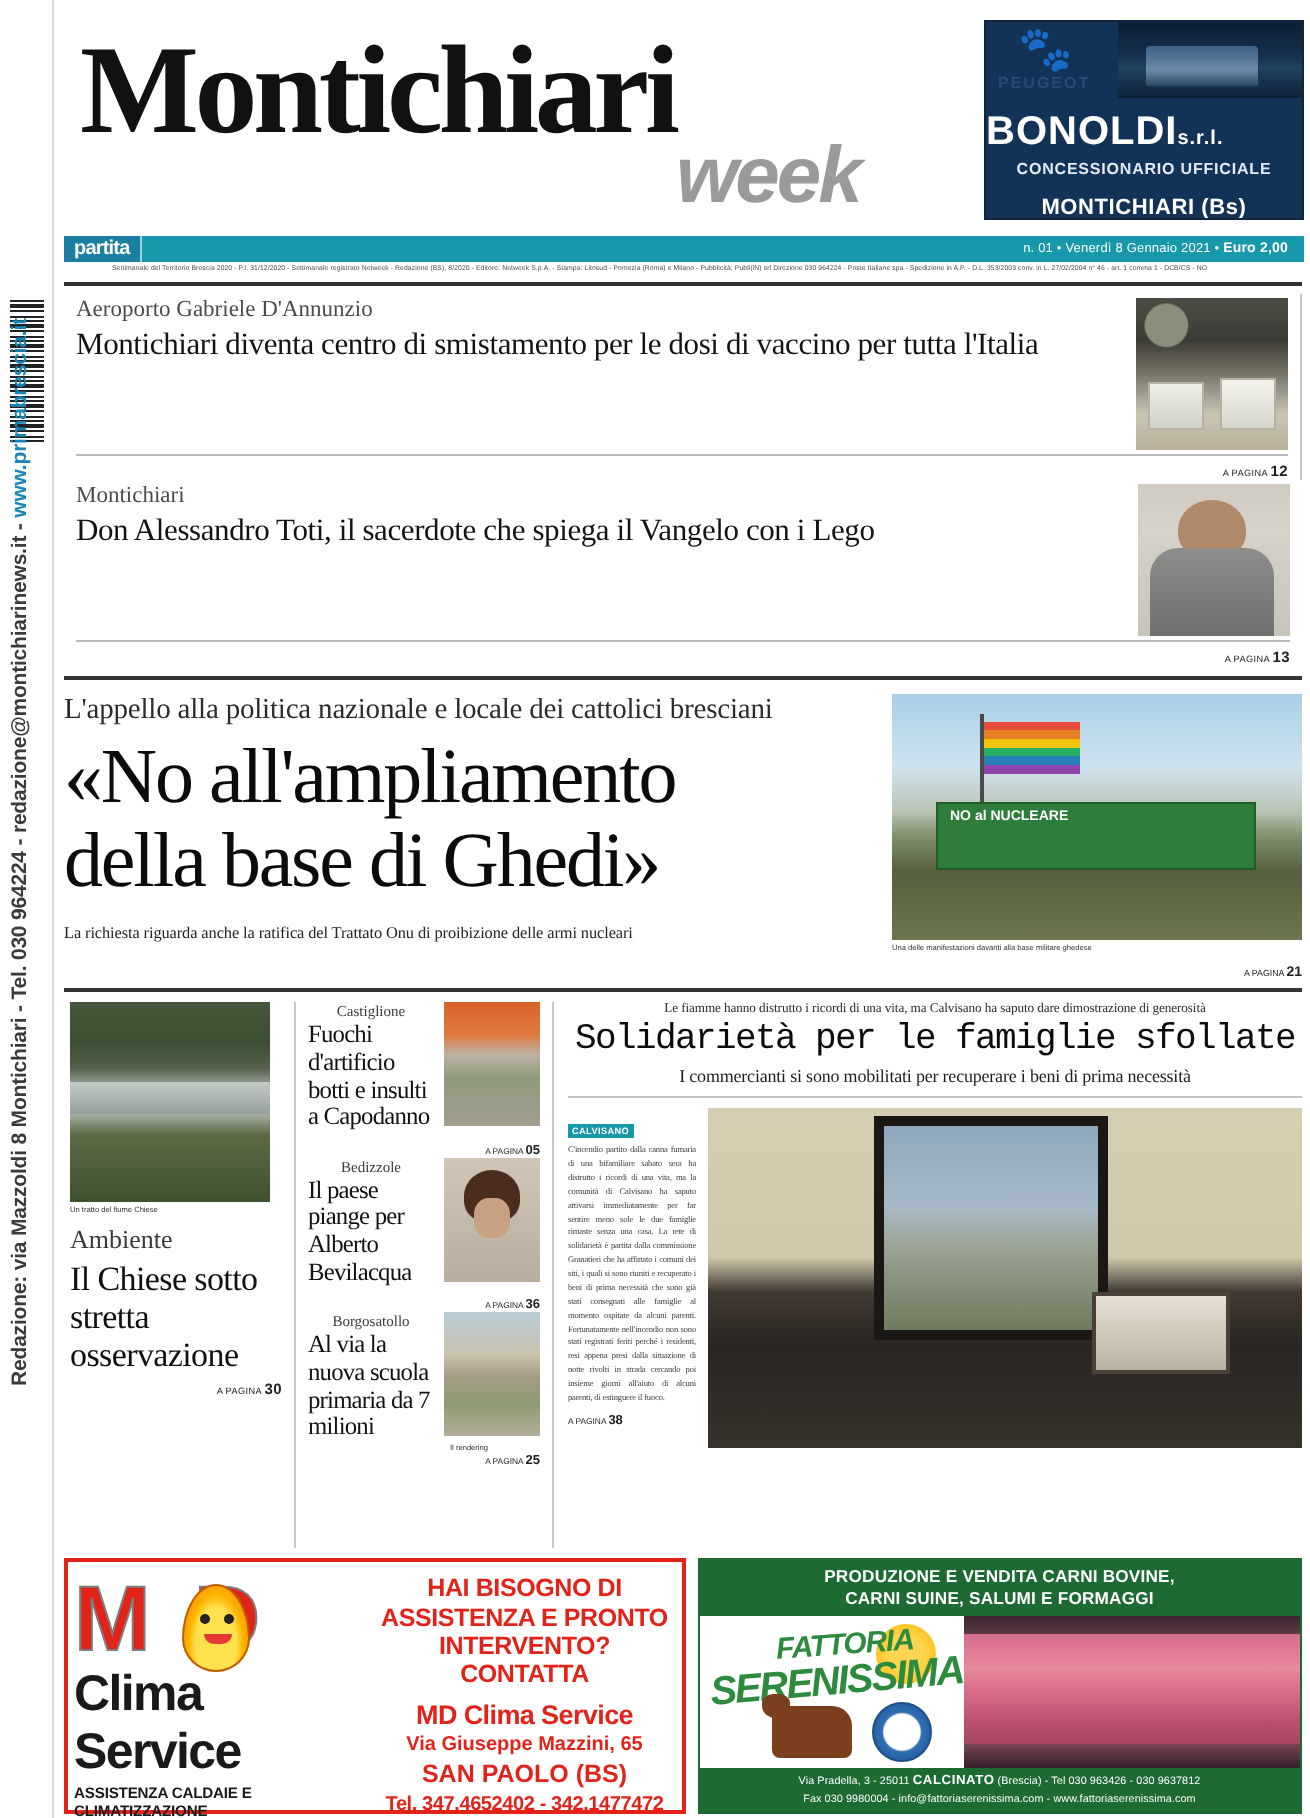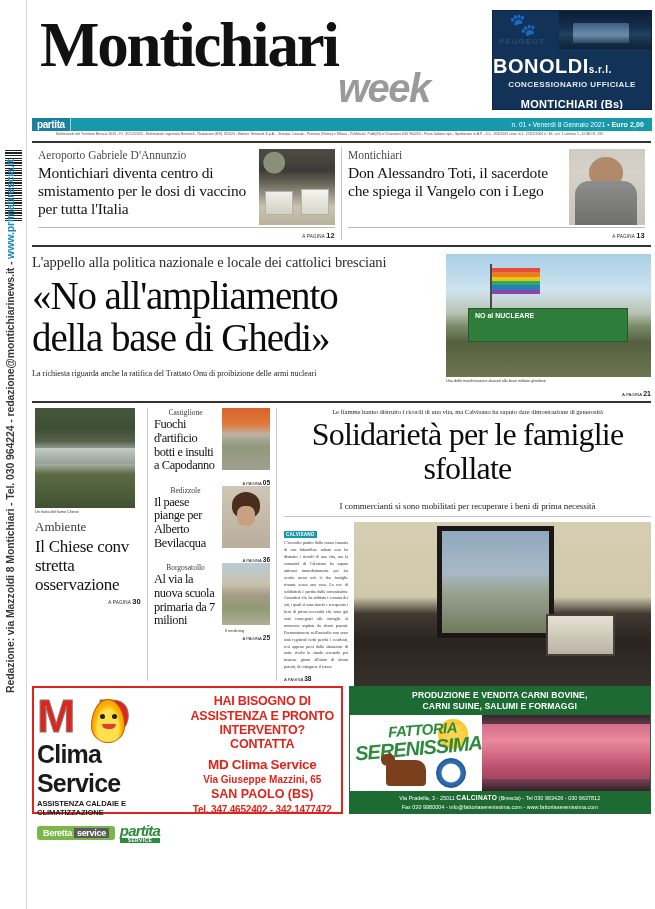--- a/index.html
+++ b/index.html
@@ -165,20 +165,21 @@
     text-align: left;
   }
 
   
   .toprow {
     display: flex;
     margin: 5px 4px 0 4px;
     border-top: 2px solid #333;
     padding-top: 4px;
     gap: 0;
+    flex-direction: column;
   }
   .topbox {
     flex: 1;
     padding: 2px 6px 0 6px;
     position: relative;
   }
   .topbox.left { border-right: 1px solid #c9c9c9; }
   .tb-inner { display: flex; gap: 6px; }
   .tb-texts { flex: 1; }
   .kicker {
@@ -409,23 +410,23 @@
     text-align: right; margin-top: 2px;
   }
   .brief-pag b { font-size: 6.5px; }
 
   .c-kicker {
     font-family: "Liberation Serif", serif;
     font-size: 6.6px; color: #2b2b2b;
     text-align: center; letter-spacing: -0.05px;
   }
   .c-head {
-    font-family: Liberation Serif, serif;
-    font-size: 32px; color: #0c0c0c;
-    text-align: center; margin: 3px 0 16px 0;
+    font-family: Liberation Mono, monospace;
+    font-size: 18px; color: #0c0c0c;
+    text-align: center; margin: 3px 0 3px 0;
     letter-spacing: -0.8px; line-height: 1.05;
   }
   .c-sub {
     font-family: "Liberation Serif", serif;
     font-size: 9px; color: #1d1d1d;
     text-align: center; letter-spacing: -0.1px;
     padding-bottom: 5px;
     border-bottom: 1px solid #c4c4c4;
   }
   .c-body { display: flex; gap: 6px; margin-top: 5px; }
@@ -755,21 +756,21 @@
         </div>
       </div>
     </div>
 
     <div class="midrow">
 
       <div class="col-a">
         <div class="ph-river"></div>
         <div class="cap-small">Un tratto del fiume Chiese</div>
         <div class="col-a-kick">Ambiente</div>
-        <div class="col-a-head">Il Chiese conv stretta osservazione</div>
+        <div class="col-a-head">Il Chiese sotto stretta osservazione</div>
         <div class="apagina">
           <span>A PAGINA</span>
           <b>30</b>
         </div>
       </div>
 
       <div class="col-b">
 
         <div class="brief">
           <div class="brief-txt">

